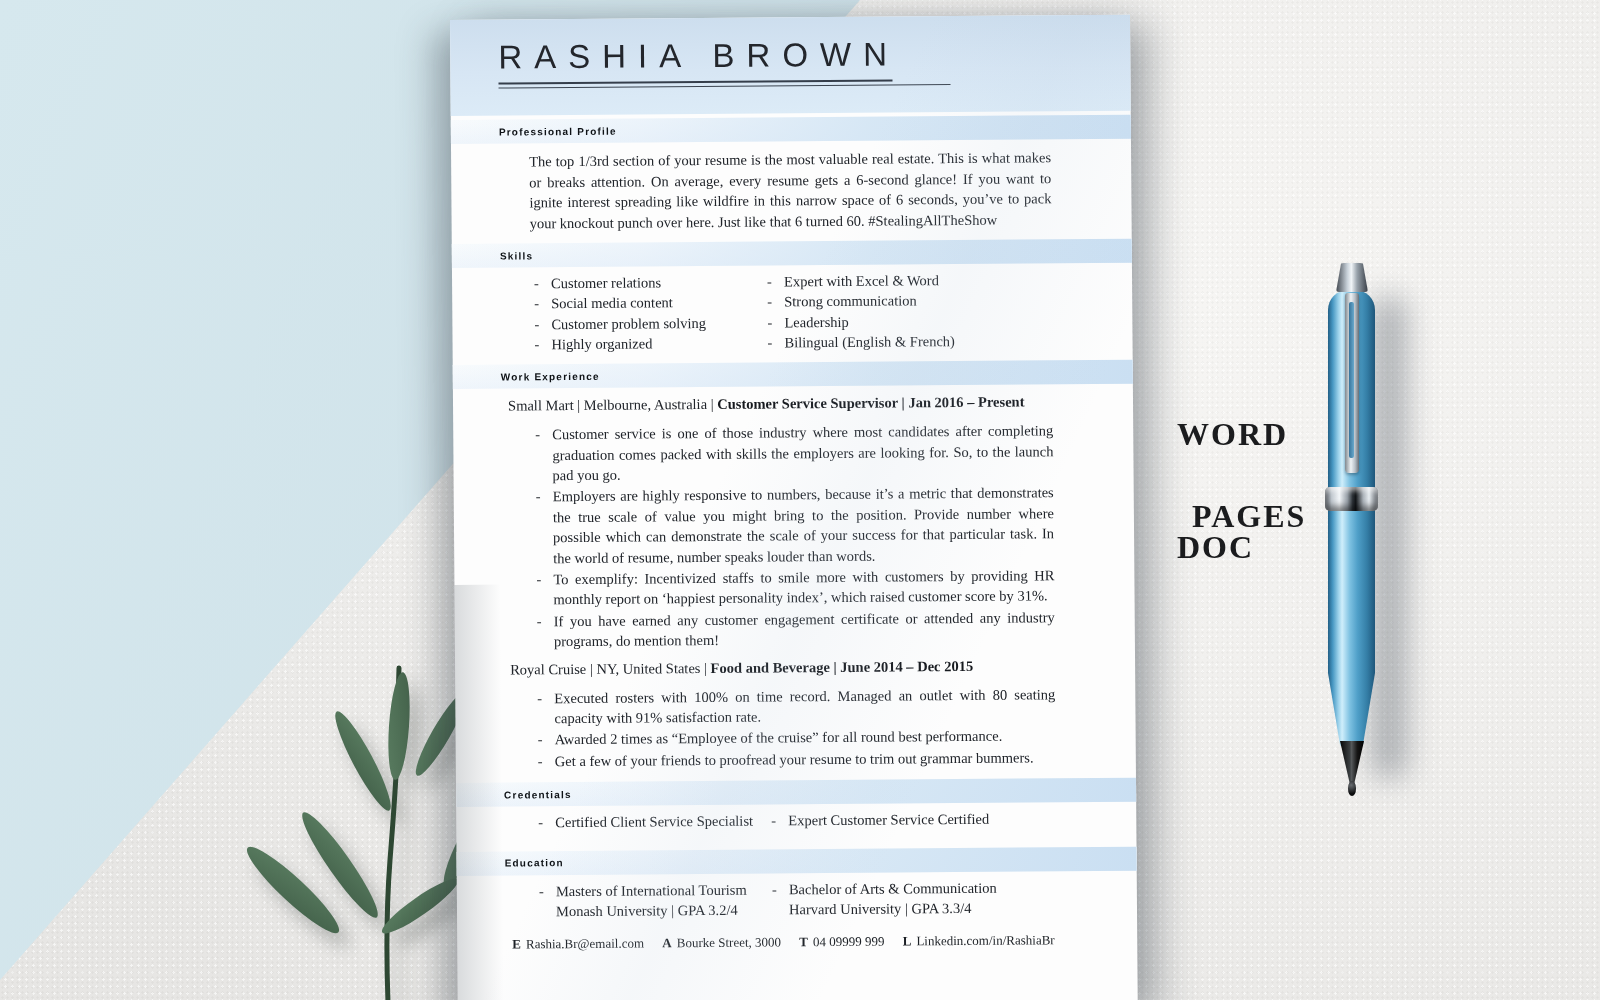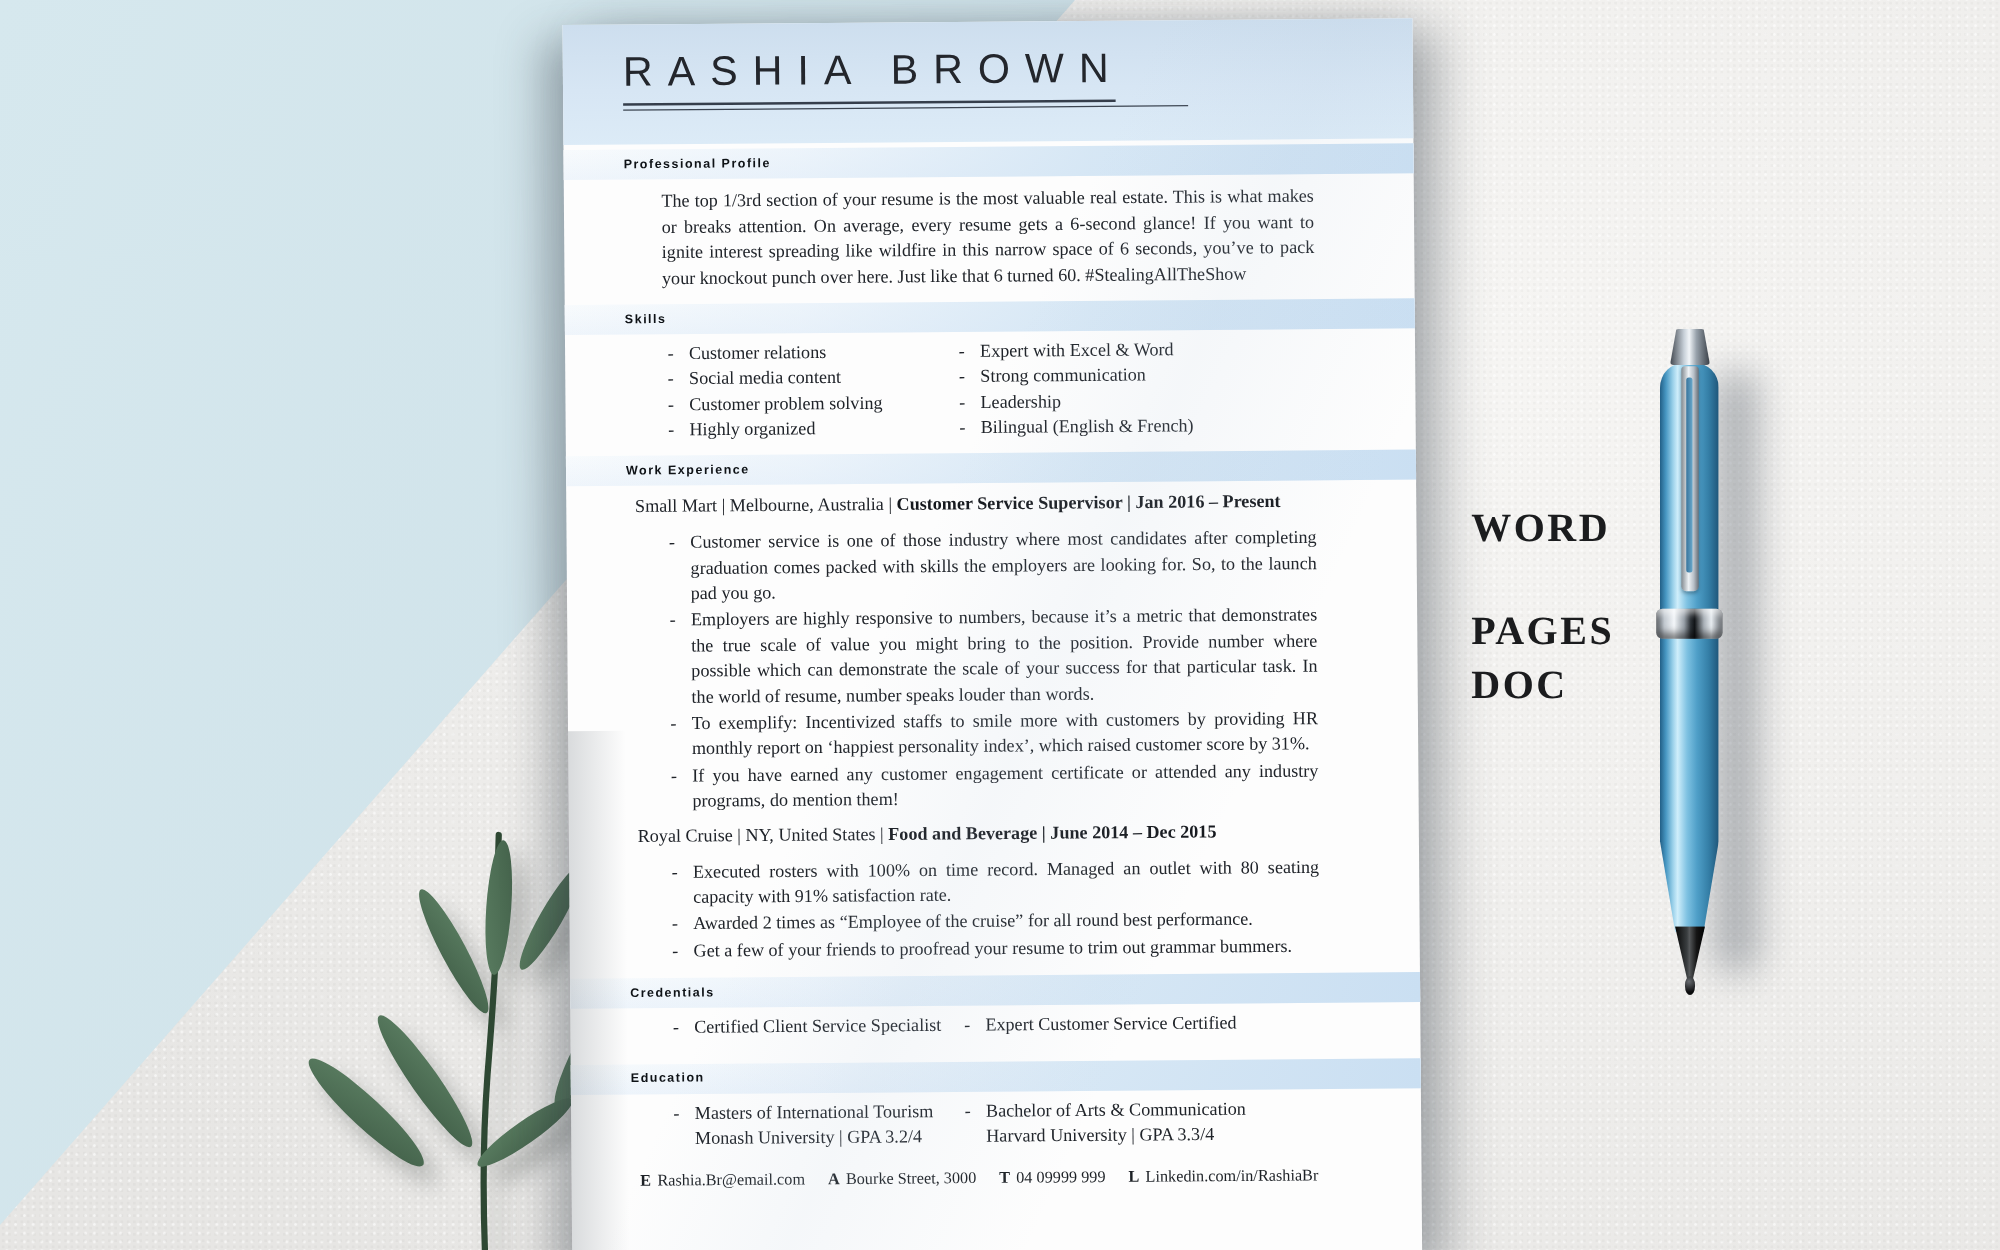--- a/index.html
+++ b/index.html
@@ -76,22 +76,22 @@
   .stack{display:flex;flex-direction:column;}
   .stack span{line-height:20.5px;}
 
   .contact{margin:13px 80px 0 55px;font-size:13px;line-height:18px;color:#1c2025;white-space:nowrap;}
   .seg{margin-right:15px;}
   .seg b{font-weight:700;margin-right:5px;}
 
   
   .fmt{position:absolute;left:1177px;font-family:"Liberation Serif",serif;font-weight:700;
     font-size:32px;letter-spacing:2px;color:#1b1c1e;}
-  .fmt.word{top:404px;}
-  .fmt.pages{top:486px;}
+  .fmt.word{top:416px;}
+  .fmt.pages{top:498px;margin-left:15px;}
   .fmt.doc{top:529px;}
 
   
   .pen{position:absolute;left:0;top:0;}
   .pen-shadow{position:absolute;left:1372px;top:295px;width:34px;height:485px;
     background:rgba(72,82,94,.42);border-radius:17px;filter:blur(15px);}
   .pen-finial{position:absolute;left:1336px;top:263px;width:32px;height:29px;
     background:linear-gradient(90deg,#40464e,#c7d0d8 35%,#f1f5f8 48%,#98a2ab 66%,#383e46);
     border-radius:8px 8px 3px 3px;
     clip-path:polygon(16% 0,84% 0,100% 100%,0 100%);}

